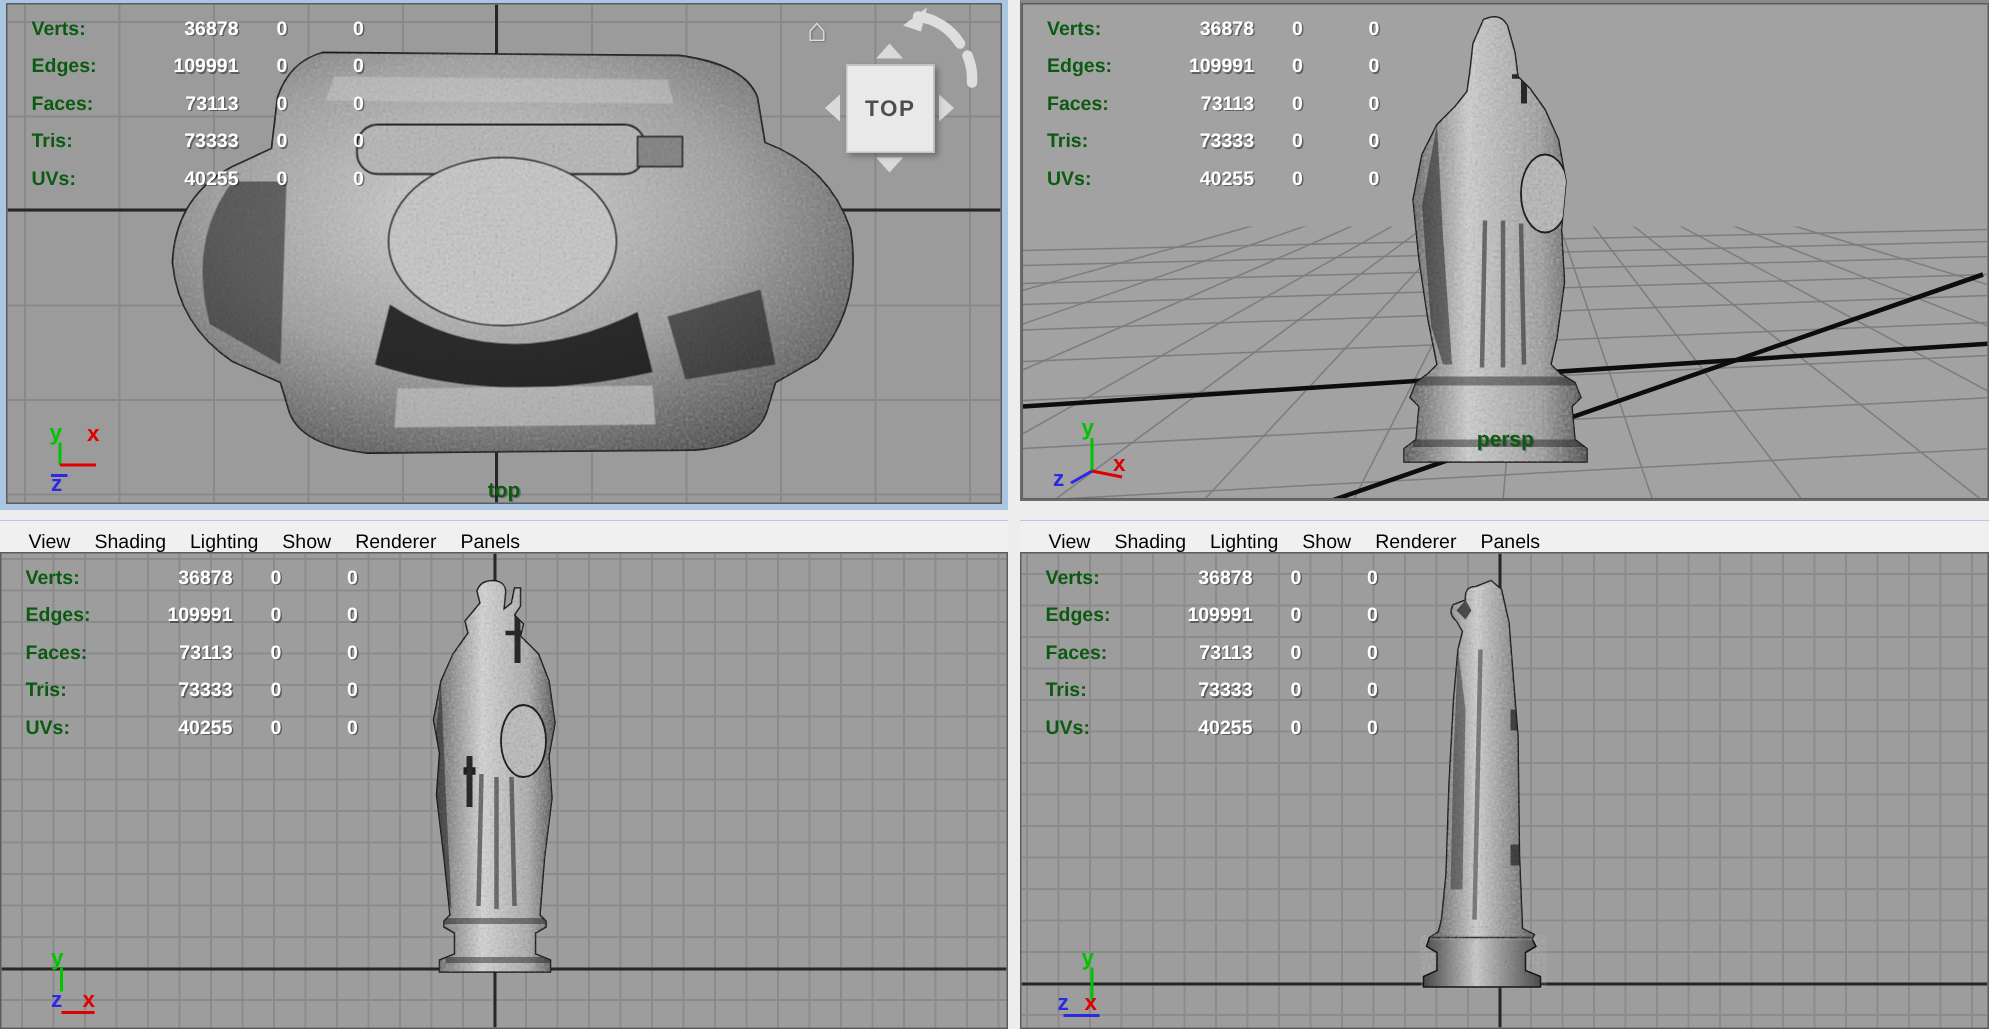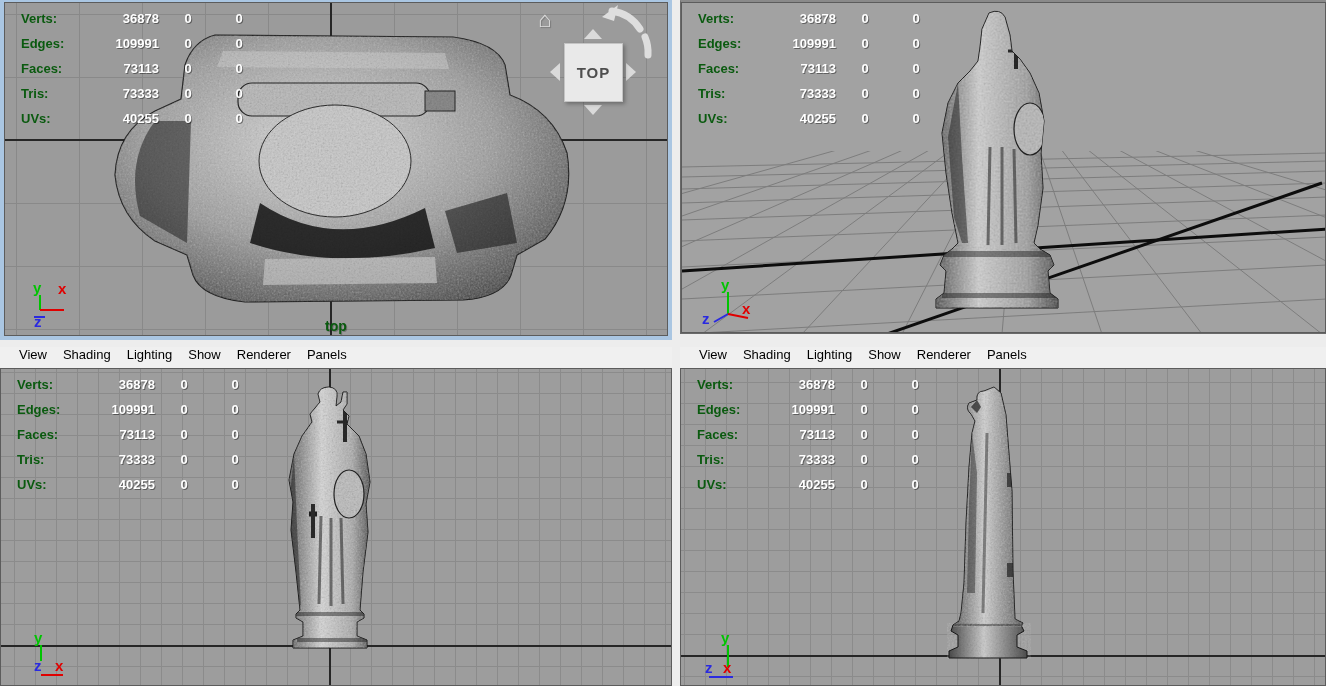--- a/index.html
+++ b/index.html
@@ -7,21 +7,21 @@
        font-family:"Liberation Sans",sans-serif;}
   #stage{position:relative;width:1326px;height:686px;background:#ededed;}
 
   
   .vp{position:absolute;box-sizing:border-box;background:#6d28d9;}
   #vp-top{left:0;top:0;width:672px;height:340px;border:4px solid #aac6e2;border-top-width:2px;}
   #vp-persp{left:680px;top:0;width:646px;height:334px;border-left:1px solid #6a6a6a;border-bottom:1px solid #6a6a6a;border-top:2px solid #8a8a8a;}
   #vp-front{left:0;top:347px;width:672px;height:339px;}
   #vp-side{left:680px;top:347px;width:646px;height:339px;}
 
-  .menubar{height:21px;display:flex;align-items:flex-start;padding-left:19px;
+  .menubar{height:21px;display:flex;align-items:flex-end;padding-left:19px;
            background:#f0f0f0;font-size:13px;color:#000;}
   .menu-item{margin-right:16px;cursor:default;}
 
   .content{position:relative;width:100%;height:100%;overflow:hidden;border:1px solid #5c5c5c;box-sizing:border-box;}
   .vp-bottom .content{height:calc(100% - 21px);}
 
   
   .grid-coarse{background-color:#9b9b9b;
     background-image:linear-gradient(#898989 1px,transparent 1px),
                      linear-gradient(90deg,#898989 1px,transparent 1px);
@@ -275,20 +275,21 @@
 
       <svg class="gizmo" width="70" height="52" viewBox="0 0 70 52">
         <line x1="30" y1="16" x2="30" y2="38" stroke="#00c400" stroke-width="2"></line>
         <line x1="30" y1="38" x2="16" y2="46" stroke="#2a2ae0" stroke-width="2"></line>
         <line x1="30" y1="38" x2="50" y2="42" stroke="#e00000" stroke-width="2"></line>
         <text x="23" y="14" fill="#00c400">y</text>
         <text x="4" y="48" fill="#2a2ae0">z</text>
         <text x="44" y="38" fill="#e00000">x</text>
       </svg>
 
+      <div class="vp-label" style="bottom:32px">persp</div>
     </div>
   </div>
 
   <div class="vp vp-bottom" id="vp-front">
     <div class="menubar">
         <span class="menu-item">View</span>
         <span class="menu-item">Shading</span>
         <span class="menu-item">Lighting</span>
         <span class="menu-item">Show</span>
         <span class="menu-item">Renderer</span>

